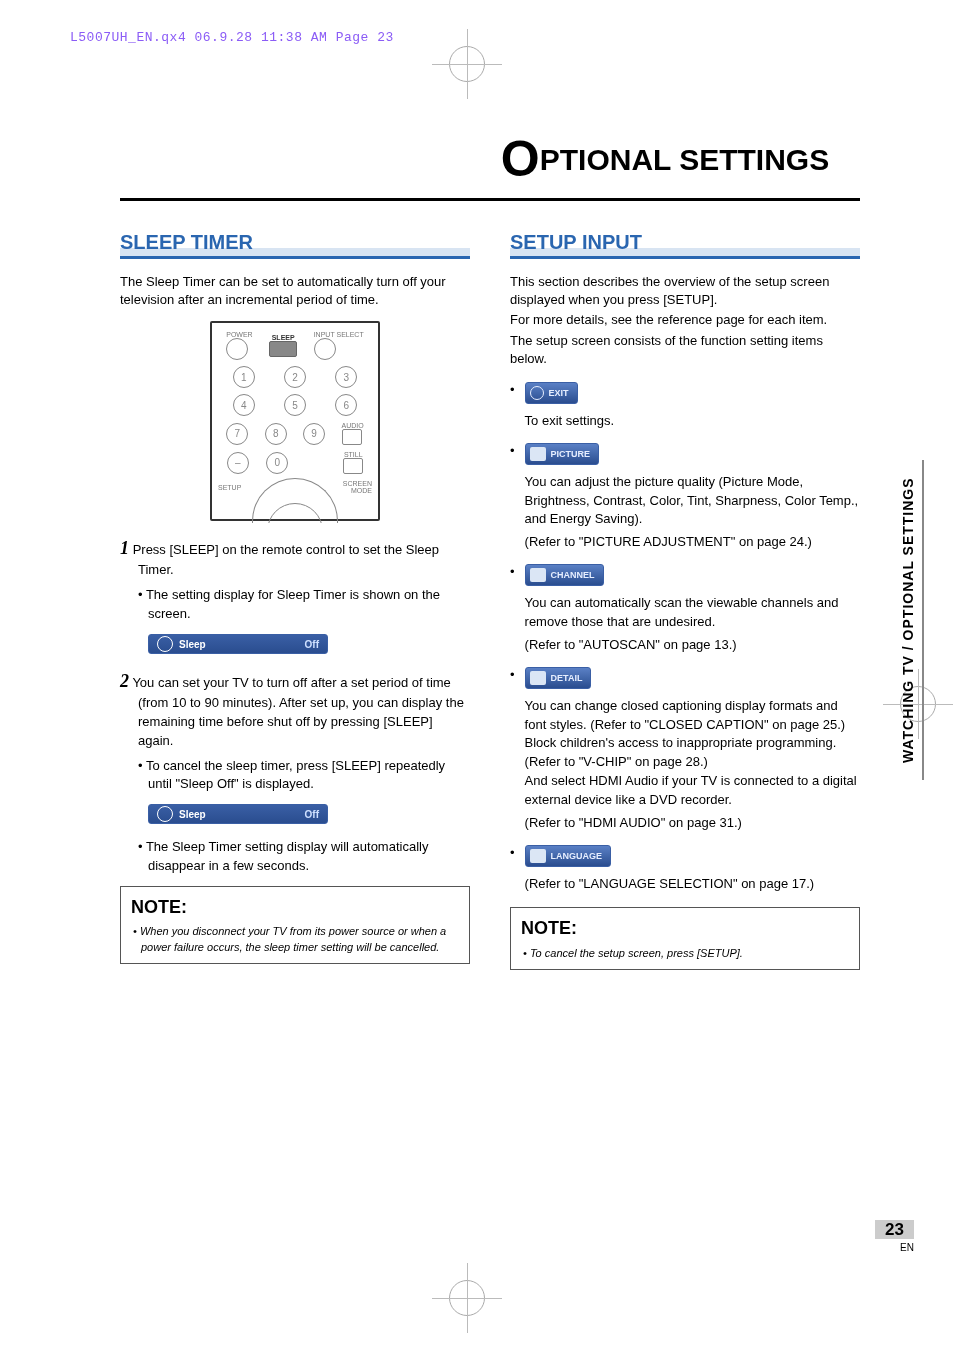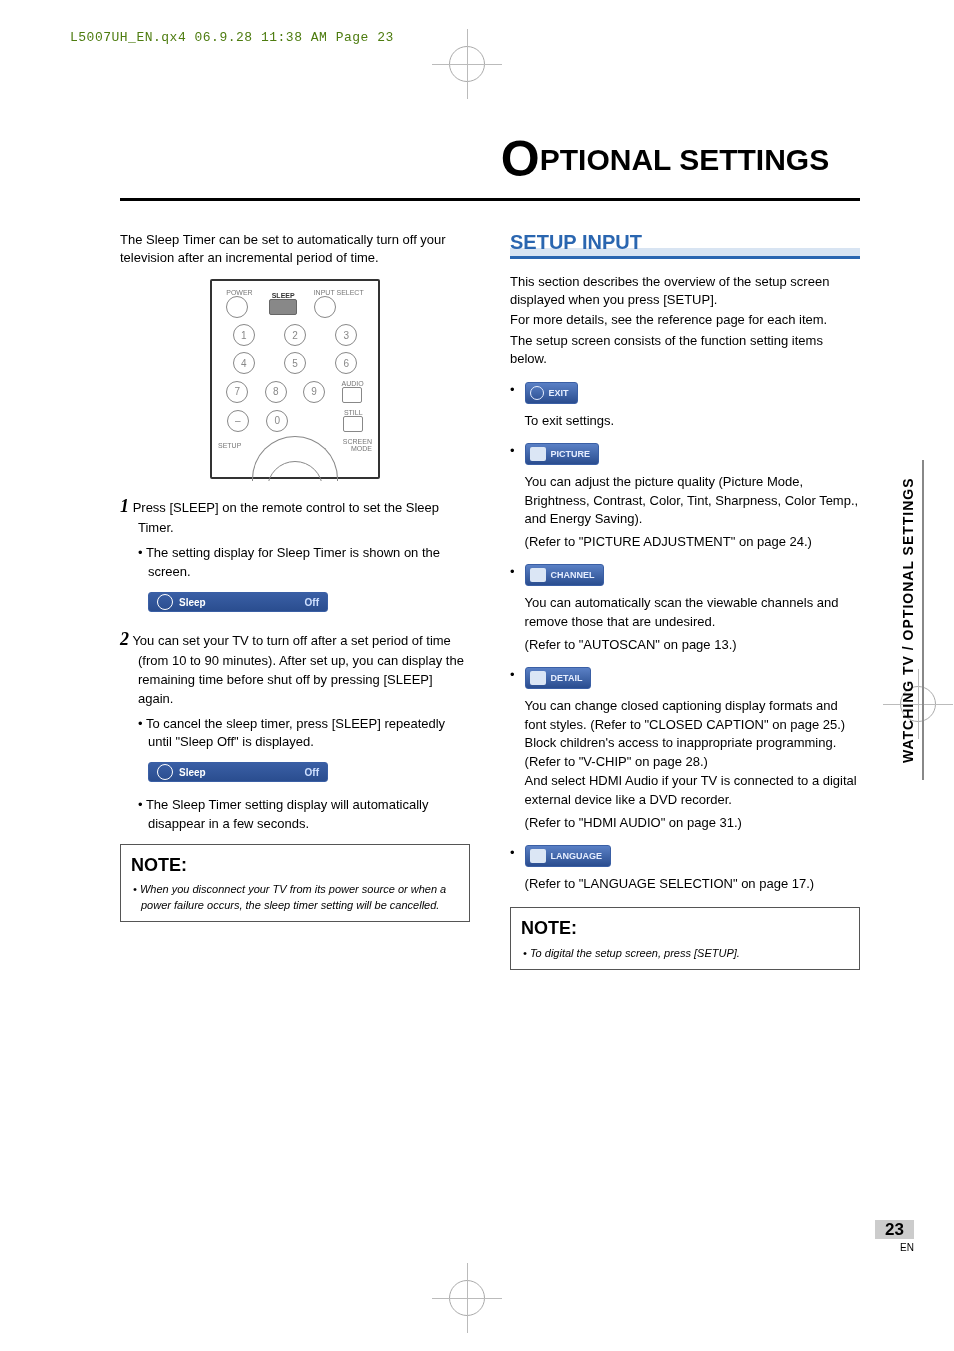--- a/index.html
+++ b/index.html
@@ -1,17 +1,17 @@
 <!DOCTYPE html>
 <html><head>
 <meta charset="utf-8">
 <style>
   html,body{margin:0;padding:0;background:#fff;font-family:Arial,Helvetica,sans-serif;color:#000;}
   .page{position:relative;width:954px;height:1351px;margin:0 auto;background:#fff;}
-  .print-header{position:absolute;top:30px;left:70px;font-family:"Courier New",monospace;font-size:13px;color:#4d7c0f;letter-spacing:0.5px;}
+  .print-header{position:absolute;top:30px;left:70px;font-family:"Courier New",monospace;font-size:13px;color:#8b5cf6;letter-spacing:0.5px;}
   .target{position:absolute;width:34px;height:34px;border:1px solid #aaa;border-radius:50%;}
   .target::before{content:"";position:absolute;left:50%;top:-18px;height:70px;width:1px;background:#bbb;}
   .target::after{content:"";position:absolute;top:50%;left:-18px;width:70px;height:1px;background:#bbb;}
   .target-top{left:449px;top:46px;}
   .target-bottom{left:449px;top:1280px;}
   .target-right{left:900px;top:686px;}
   .content{position:absolute;top:130px;left:120px;width:740px;}
   .two-col{display:flex;gap:40px;}
   .col{flex:1;min-width:0;}
   .page-title{font-size:30px;font-weight:bold;text-align:center;margin:0 0 10px 0;}
@@ -63,20 +63,21 @@
     <div style="margin-left:350px;">
       <h1 class="page-title">
         <span class="big-o">O</span><span>PTIONAL SETTINGS</span>
       </h1>
     </div>
     <div class="title-underline"></div>
 
     <div class="two-col">
 
       <div class="col">
+        <div class="section-head">SLEEP TIMER</div>
         <p class="body-p">The Sleep Timer can be set to automatically turn off your television after an incremental period of time.</p>
 
         <div class="remote-box">
           <div class="remote-row">
             <div style="text-align:center;">
               <div class="tiny-label">POWER</div>
               <div class="circ"></div>
             </div>
             <div style="text-align:center;">
               <div class="tiny-label" style="font-weight:bold;color:#333;">SLEEP</div>
@@ -209,21 +210,21 @@
             <div class="menu-pill">
                 <span class="mp-icon"></span>
                 <span>LANGUAGE</span>
               </div>
             <p class="desc">(Refer to "LANGUAGE SELECTION" on page 17.)</p>
           </div>
         </div>
 
         <div class="note-box" style="margin-top:14px;">
           <div class="note-title">NOTE:</div>
-          <div class="note-item">• To digital the setup screen, press [SETUP].</div>
+          <div class="note-item">• To cancel the setup screen, press [SETUP].</div>
         </div>
       </div>
     </div>
   </div>
 
   <div class="page-num">
     <span class="pn-box">23</span>
     <span class="pn-en">EN</span>
   </div>
 </div>

